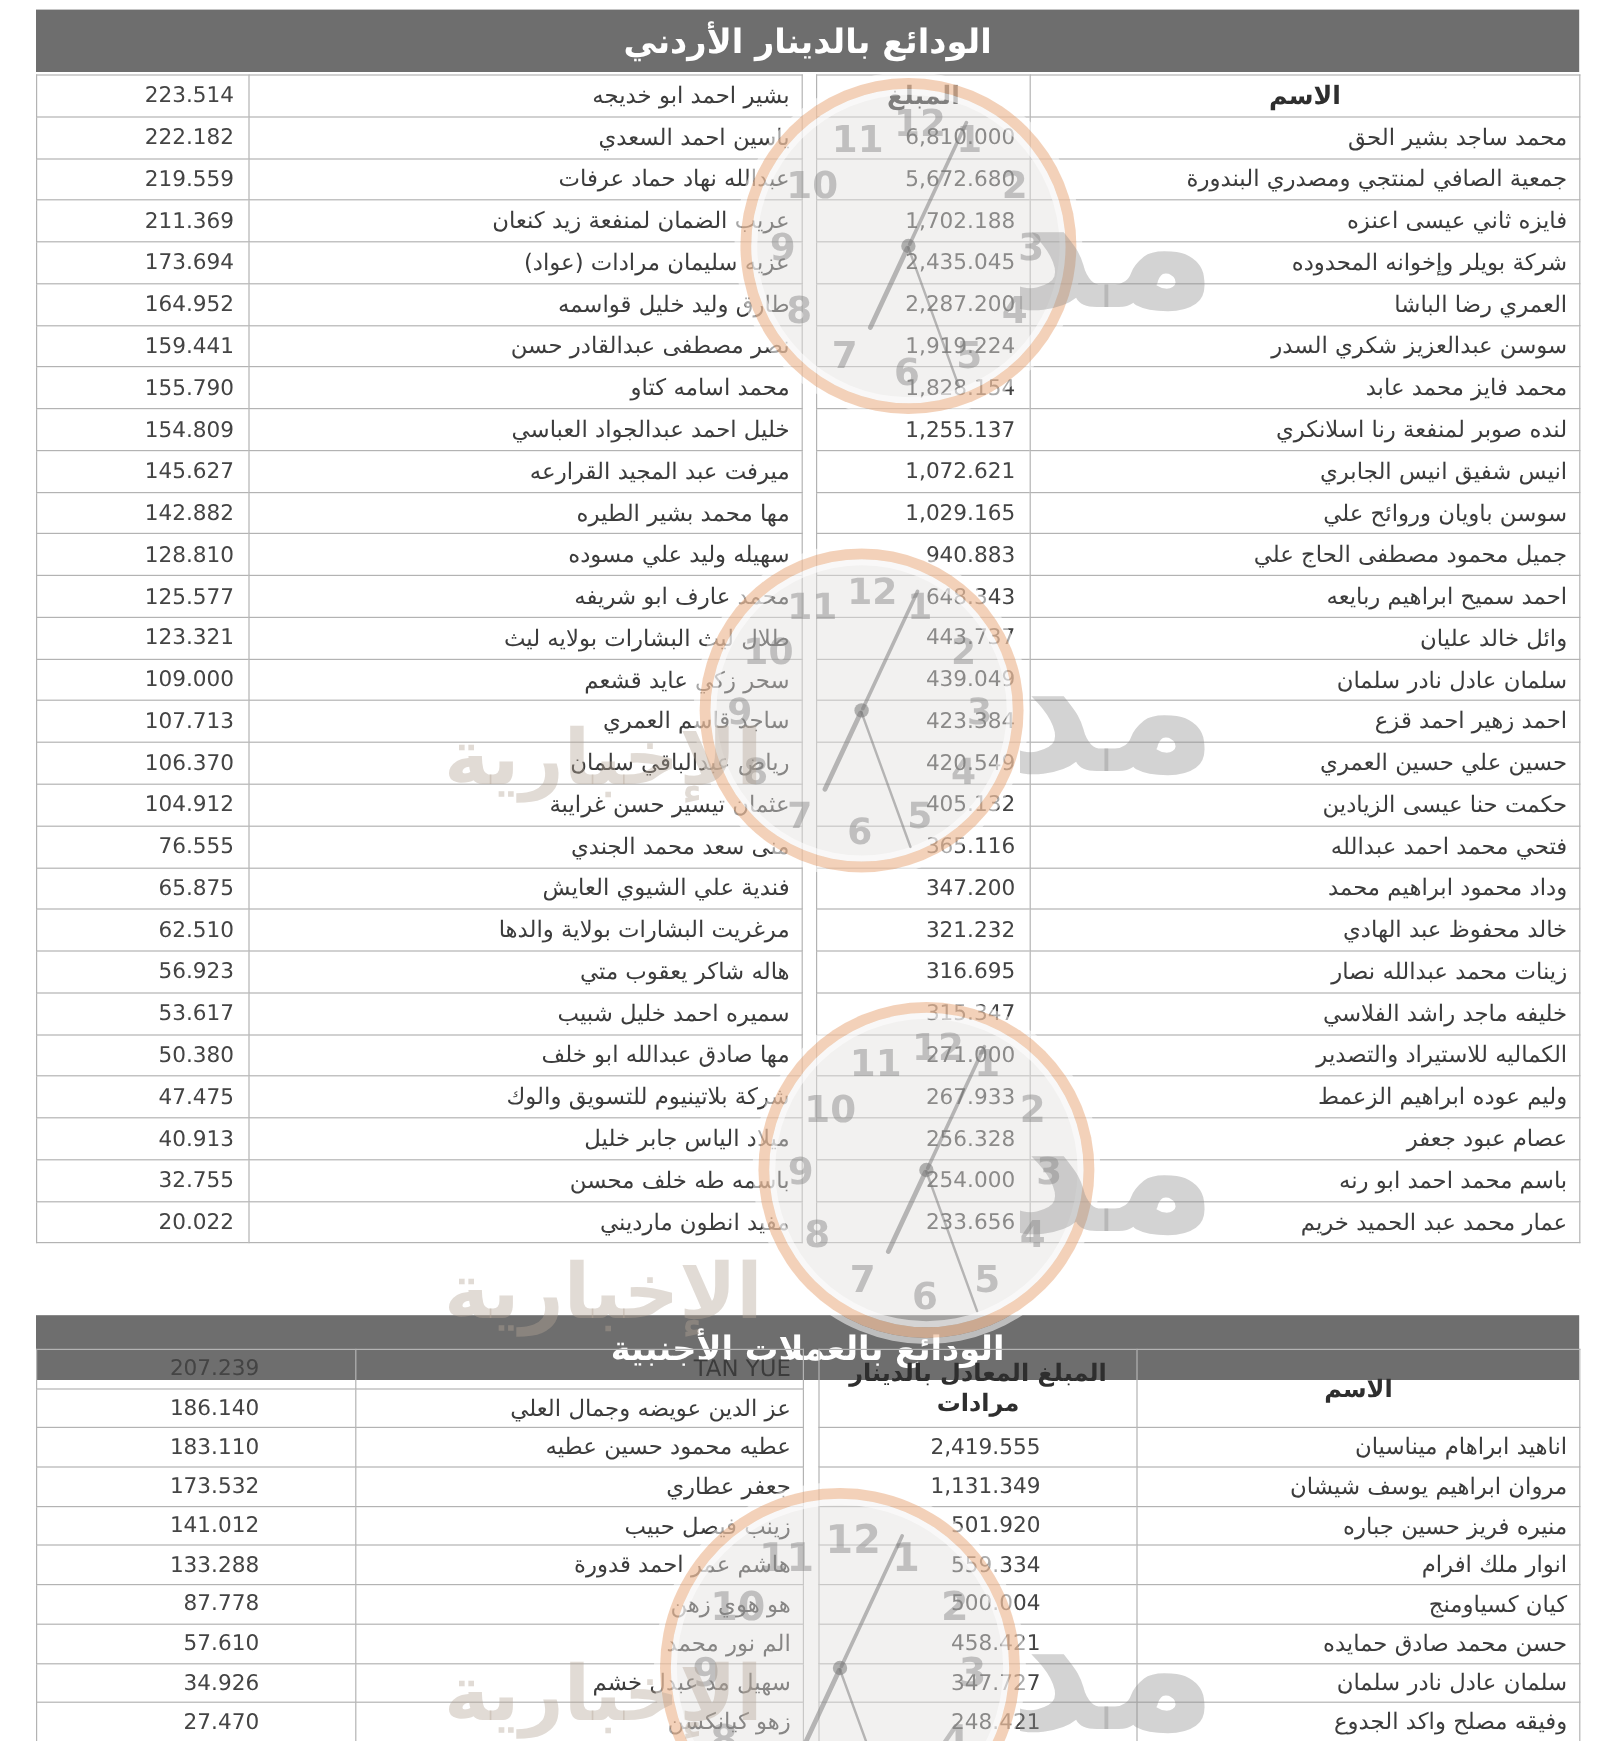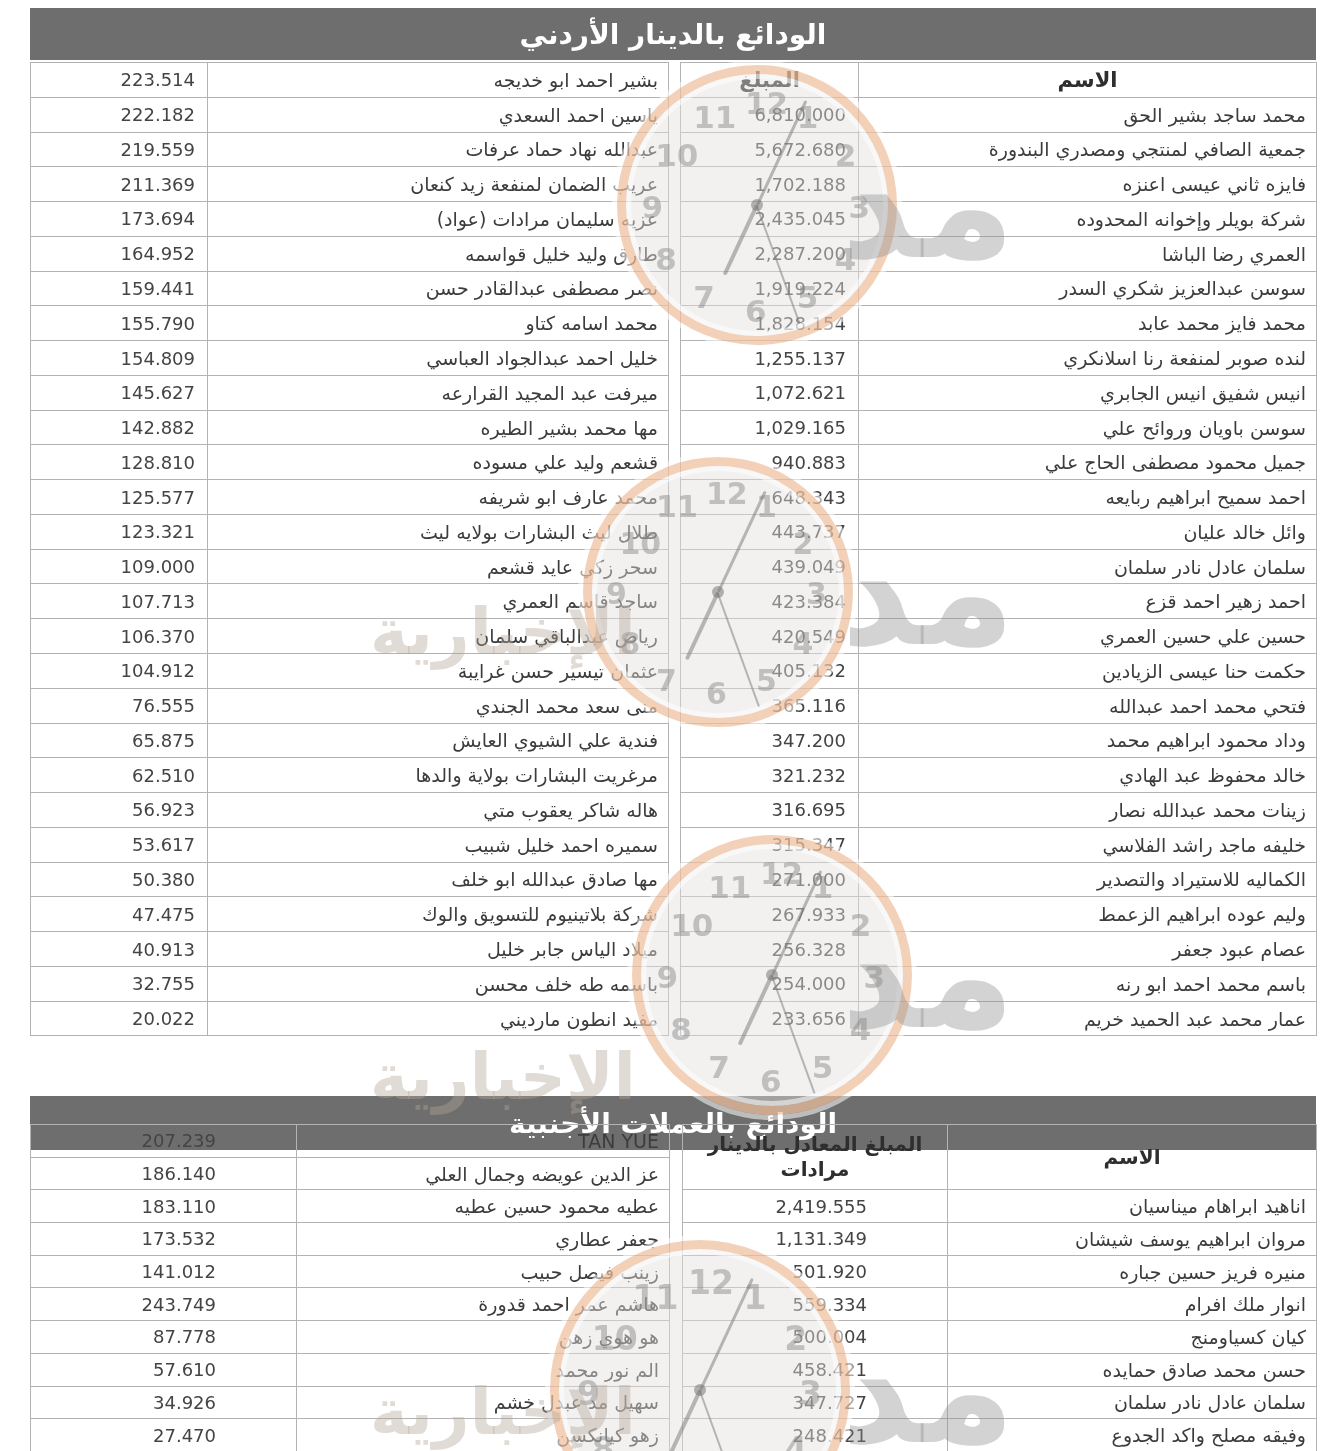--- a/index.html
+++ b/index.html
@@ -230,21 +230,21 @@
       </tr>
       <tr>
         <td class="name">ميرفت عبد المجيد القرارعه</td>
         <td class="amount">145.627</td>
       </tr>
       <tr>
         <td class="name">مها محمد بشير الطيره</td>
         <td class="amount">142.882</td>
       </tr>
       <tr>
-        <td class="name">قشعم وليد علي مسوده</td>
+        <td class="name">سهيله وليد علي مسوده</td>
         <td class="amount">128.810</td>
       </tr>
       <tr>
         <td class="name">محمد عارف ابو شريفه</td>
         <td class="amount">125.577</td>
       </tr>
       <tr>
         <td class="name">طلال ليث البشارات بولايه ليث</td>
         <td class="amount">123.321</td>
       </tr>
@@ -377,21 +377,21 @@
       <tr>
         <td class="name">جعفر عطاري</td>
         <td class="amount">173.532</td>
       </tr>
       <tr>
         <td class="name">زينب فيصل  حبيب</td>
         <td class="amount">141.012</td>
       </tr>
       <tr>
         <td class="name">هاشم عمر احمد قدورة</td>
-        <td class="amount">243.749</td>
+        <td class="amount">133.288</td>
       </tr>
       <tr>
         <td class="name">هو هوي زهن</td>
         <td class="amount">87.778</td>
       </tr>
       <tr>
         <td class="name">الم نور محمد</td>
         <td class="amount">57.610</td>
       </tr>
       <tr>

